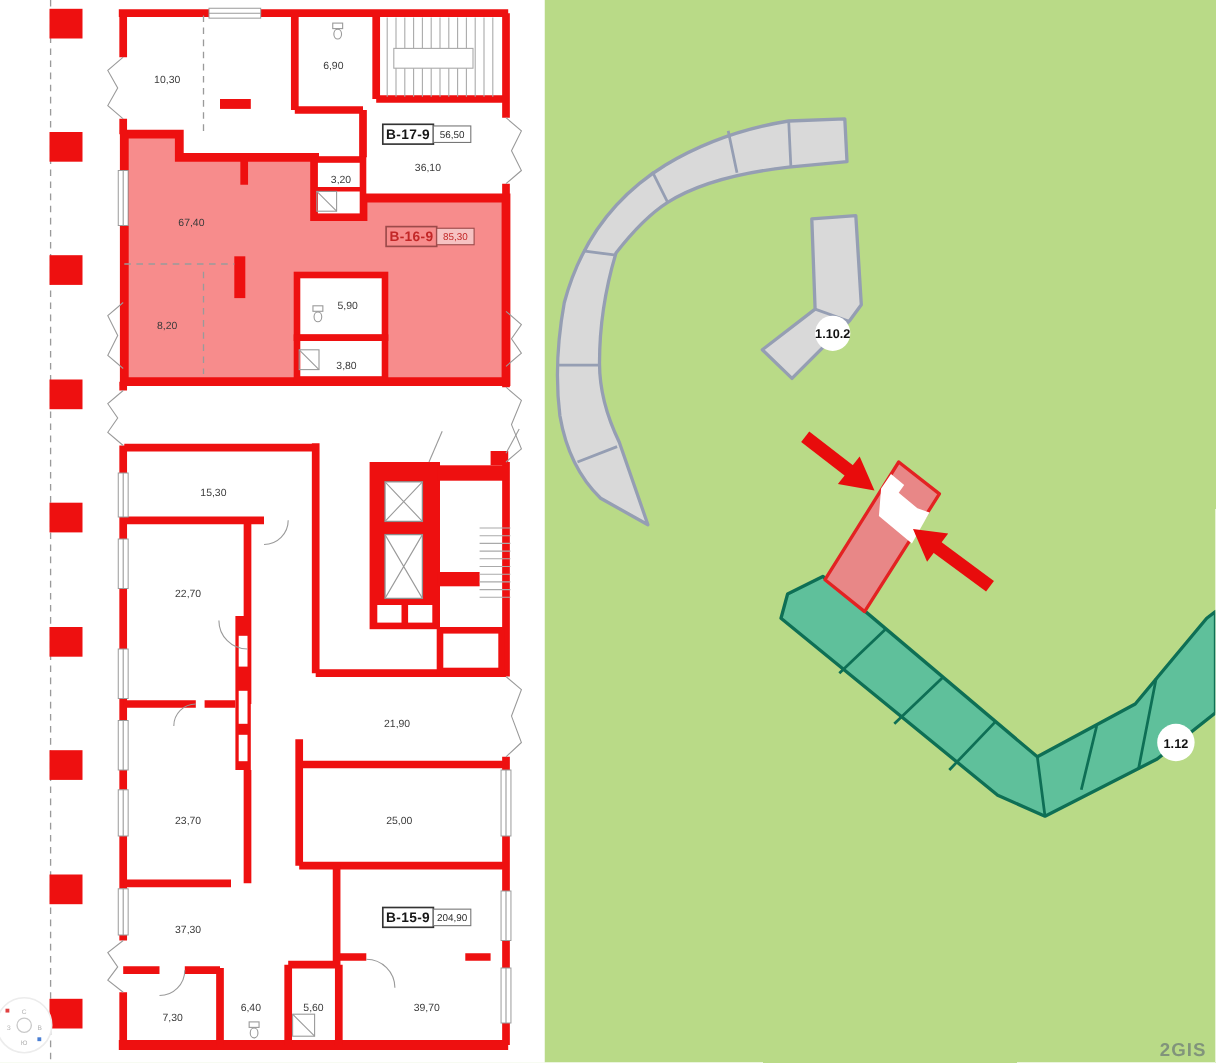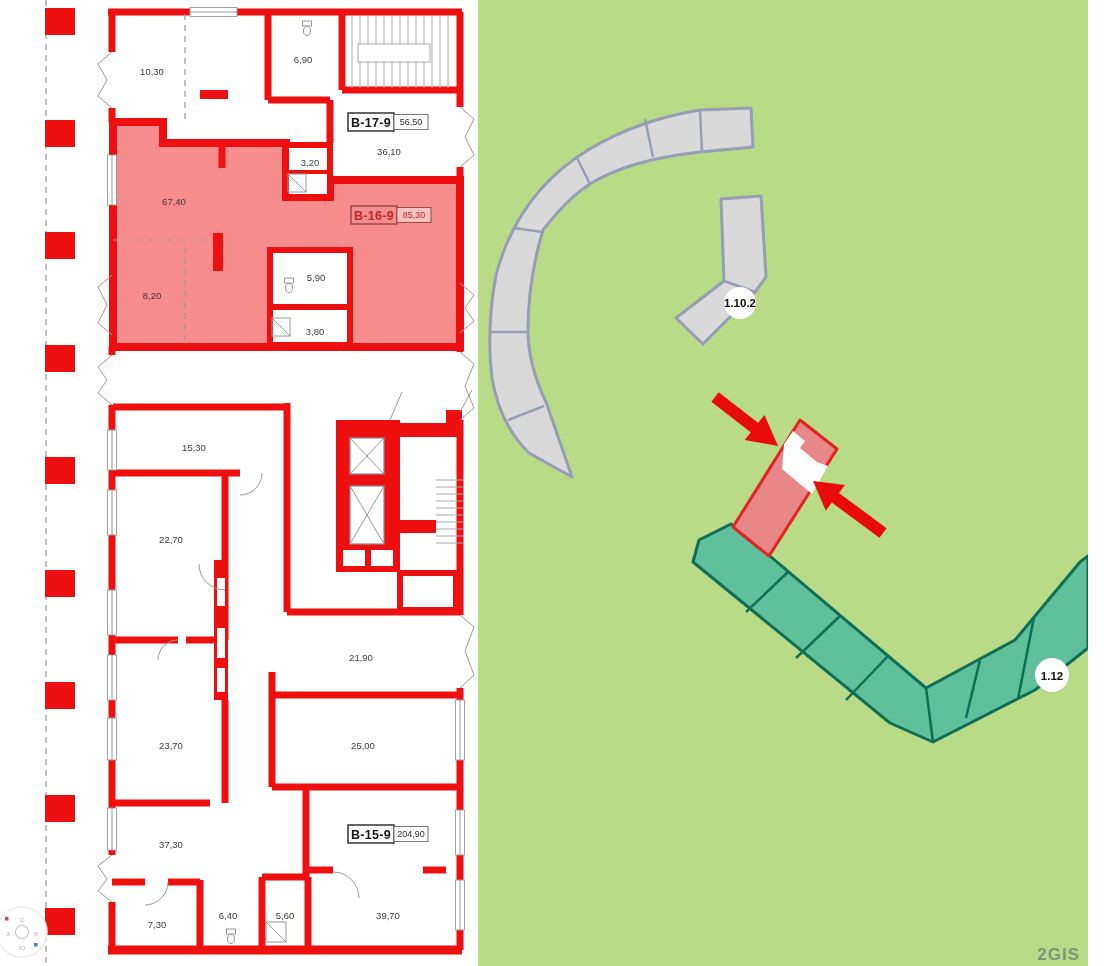--- a/index.html
+++ b/index.html
@@ -1,19 +1,19 @@
 <!DOCTYPE html>
 <html><head>
 <meta charset="utf-8">
 <style>
   html,body{margin:0;padding:0;background:#fff;width:1105px;height:966px;overflow:hidden;
     font-family:"Liberation Sans",sans-serif;}
   .stage{position:relative;width:1105px;height:966px;}
   .plan-panel{position:absolute;left:0;top:0;width:495px;height:966px;background:#fff;}
-  .map-panel{position:absolute;left:478px;top:0;width:610px;height:966px;}
+  .map-panel{position:absolute;left:495px;top:0;width:610px;height:966px;}
   svg{display:block}
   .wall{stroke:#ee1010;fill:none;stroke-width:7;stroke-linecap:butt;}
   .wall9{stroke:#ee1010;fill:none;stroke-width:9;}
   .wall4{stroke:#ee1010;fill:none;stroke-width:4;}
   .redfill{fill:#ee1010;stroke:none;}
   .thin{stroke:#9a9a9a;stroke-width:1;fill:none;}
   .thin2{stroke:#aaaaaa;stroke-width:1;fill:none;}
   .hatchrect{fill:#ffffff;stroke:#9a9a9a;stroke-width:0.9;}
   .dash{stroke:#9a9a9a;stroke-width:1.2;fill:none;stroke-dasharray:6 5;}
   .room-label{font-size:9.5px;fill:#3b3b3b;text-anchor:middle;}

